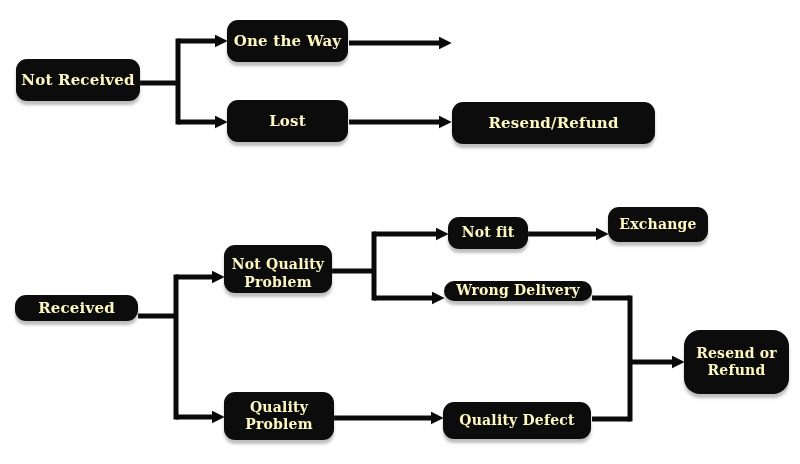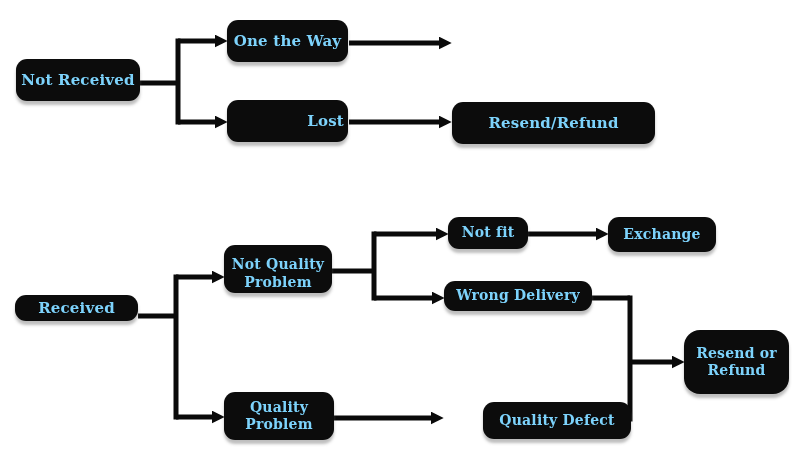--- a/index.html
+++ b/index.html
@@ -24,21 +24,21 @@
   }
   .connectors path {
     stroke: #0a0a0a;
     stroke-width: 5;
     fill: none;
   }
   .node {
     position: absolute;
     background: #0c0c0c;
     border-radius: 11px;
-    color: #7dd3fc;
+    color: #fef9c3;
     display: flex;
     align-items: center;
     justify-content: center;
     text-align: center;
     font-weight: bold;
     font-size: 14px;
     line-height: 1.25;
     box-shadow: 0 4px 3px rgba(110,110,110,0.45);
     box-sizing: border-box;
     padding: 2px 4px;
@@ -88,21 +88,21 @@
   </svg>
 
   <div class="node lg" style="left:16px; top:59px; width:124px; height:42px;">
     <span class="label">Not Received</span>
   </div>
 
   <div class="node lg" style="left:227px; top:20px; width:121px; height:42px;">
     <span class="label">One the Way</span>
   </div>
 
-  <div class="node lg" style="left:227px; top:100px; width:121px; height:42px;justify-content:flex-end;">
+  <div class="node lg" style="left:227px; top:100px; width:121px; height:42px;">
     <span class="label">Lost</span>
   </div>
 
 
   <div class="node lg" style="left:452px; top:102px; width:203px; height:42px;">
     <span class="label">Resend/Refund</span>
   </div>
 
   <div class="node lg" style="left:15px; top:295px; width:123px; height:26px;">
     <span class="label">Received</span>
@@ -115,29 +115,29 @@
 
   <div class="node" style="left:224px; top:392px; width:110px; height:48px;">
     <span class="label">Quality
 Problem</span>
   </div>
 
   <div class="node" style="left:448px; top:217px; width:80px; height:32px;">
     <span class="label">Not fit</span>
   </div>
 
-  <div class="node" style="left:608px; top:217px; width:108px; height:35px;">
+  <div class="node" style="left:608px; top:207px; width:100px; height:35px;">
     <span class="label">Exchange</span>
   </div>
 
-  <div class="node" style="left:444px; top:281px; width:148px; height:30px;">
+  <div class="node" style="left:444px; top:281px; width:148px; height:20px;">
     <span class="label">Wrong Delivery</span>
   </div>
 
-  <div class="node" style="left:443px; top:402px; width:148px; height:37px;margin-left:40px;">
+  <div class="node" style="left:443px; top:402px; width:148px; height:37px;">
     <span class="label">Quality Defect</span>
   </div>
 
   <div class="node" style="left:684px; top:330px; width:105px; height:64px; border-radius:16px;align-items:center;">
     <span class="label">Resend or
 Refund</span>
   </div>
 
 </div>
 

